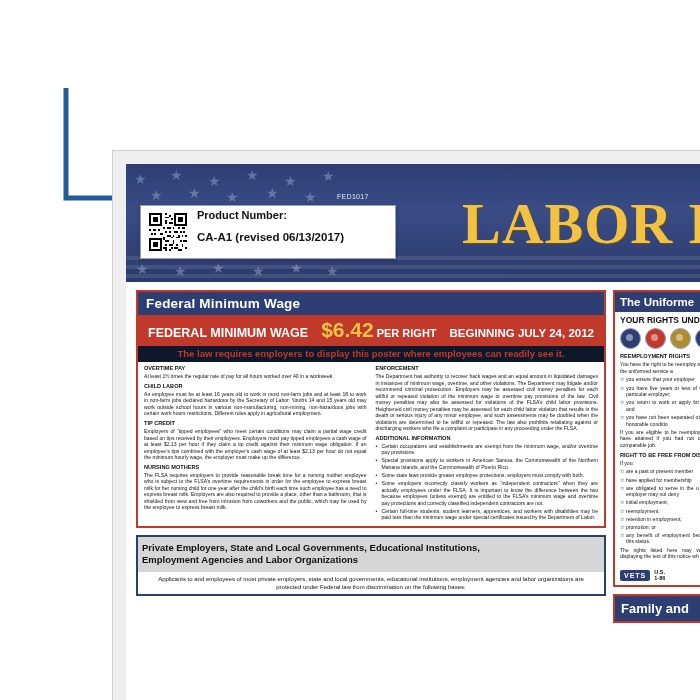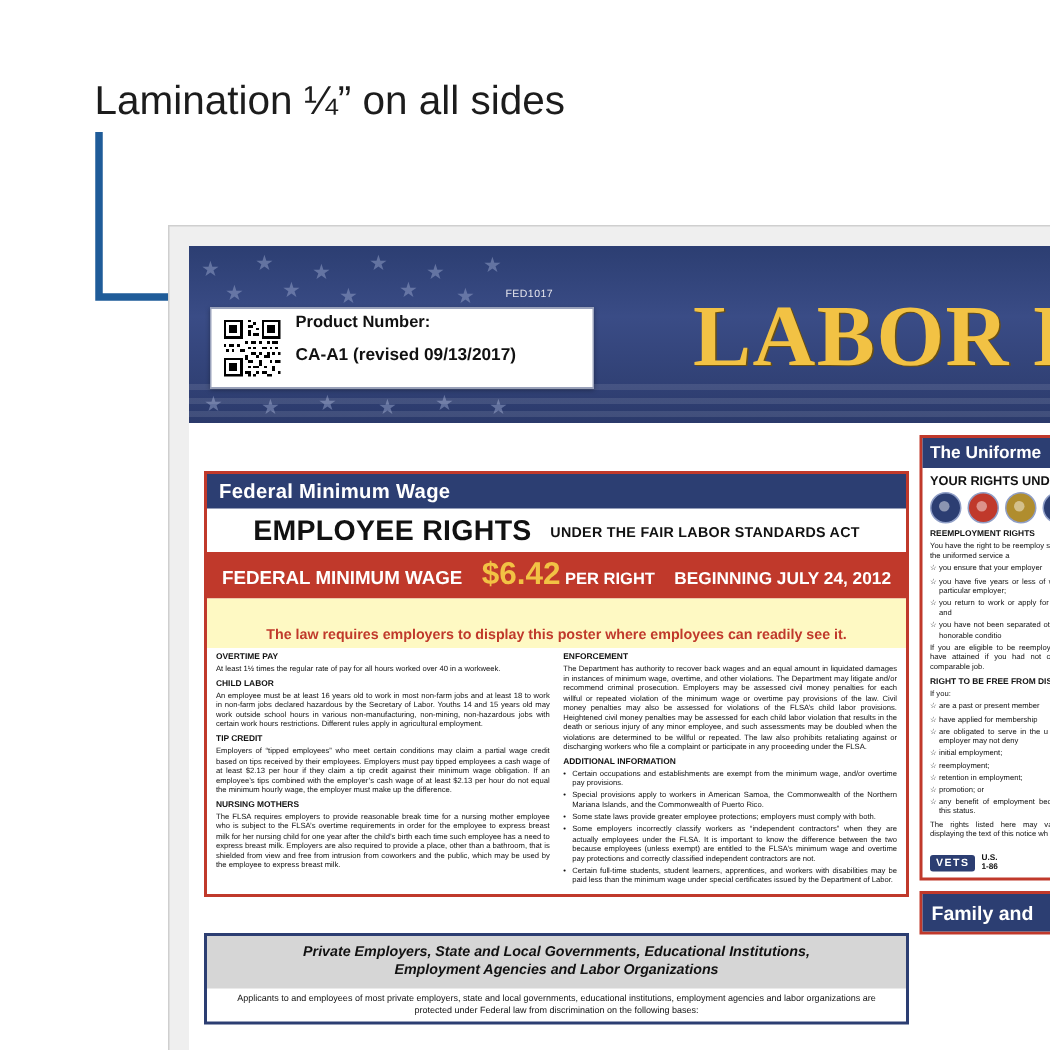--- a/index.html
+++ b/index.html
@@ -171,21 +171,20 @@
     position: absolute;
     left: 487px;
     top: 126px;
     width: 113px;
   }
 
   .panel {
     border: 2px solid #c0392b;
     background: #fff;
     margin-bottom: 7px;
-    margin-top: 24px;
   }
   .panel.blue { border-color: #2c3e72; }
 
   .panel-head {
     background: #2c3e72;
     color: #fff;
     font-size: 13.5px;
     font-weight: bold;
     padding: 4px 8px 4px 8px;
     letter-spacing: .2px;
@@ -219,26 +218,26 @@
     align-items: baseline;
     justify-content: space-between;
     padding: 3px 10px 4px 10px;
   }
   .red-band .rb-left { font-size: 12.5px; font-weight: bold; }
   .red-band .rb-amount { font-size: 21px; font-weight: bold; color: #f2c244; }
   .red-band .rb-per { font-size: 11px; font-weight: bold; margin-left: 3px; }
   .red-band .rb-right { font-size: 11.5px; font-weight: bold; }
 
   .notice-line {
-    background: #fef9c3;
+    background: #0f172a;
     color: #c0392b;
     font-size: 9.5px;
     font-weight: bold;
     text-align: center;
-    padding: 19px 0 3px 0;
+    padding: 2px 0 3px 0;
   }
 
   .two-col {
     display: flex;
     padding: 3px 6px 4px 6px;
     gap: 9px;
     background: #fff;
   }
   .two-col .c {
     flex: 1;
@@ -323,27 +322,26 @@
   
   .eeo-head {
     background: #2c3e72;
     color: #fff;
     font-size: 14px;
     font-weight: bold;
     padding: 5px 8px;
   }
   .eeo-sub {
     background: #d6d6d6;
-    text-align: center;
+    text-align: left;
     padding: 5px 4px;
     font-size: 9.5px;
     font-weight: bold;
     color: #111;
     line-height: 1.3;
-    font-style: italic;
   }
   .eeo-body {
     font-size: 6px;
     text-align: center;
     padding: 4px 8px 3px 8px;
     line-height: 1.3;
     color: #111;
   }
 
   
@@ -392,21 +390,20 @@
     background: #2c3e72; color: #fff;
     font-size: 13px; font-weight: bold;
     padding: 5px 6px;
   }
 </style>
 </head>
 <body>
 
 <div id="root">
 
-  <div class="annotation-text">Lamination ¼” on all sides</div>
   <svg class="annotation-arrow" viewBox="0 0 140 145">
     <polyline points="4,2 4,112 108,112" fill="none" stroke="#1f5c99" stroke-width="5"></polyline>
     <polygon points="104,100 132,112 104,124" fill="#1f5c99"></polygon>
   </svg>
 
   <div class="poster-shadow"></div>
   <div class="poster-lamination"></div>
 
   <div class="poster-inner">
 
@@ -487,34 +484,30 @@
             <rect x="8" y="19" width="2" height="1"></rect>
               <rect x="12" y="19" width="1" height="1"></rect>
               <rect x="14" y="19" width="2" height="1"></rect>
             <rect x="20" y="19" width="1" height="1"></rect>
             <rect x="9" y="20" width="1" height="1"></rect>
               <rect x="11" y="20" width="1" height="1"></rect>
               <rect x="16" y="20" width="2" height="1"></rect>
           </g>
         </svg>
         <div class="product-label">Product Number:</div>
-        <div class="product-value">CA-A1 (revised 09/13/2017)</div>
+        <div class="product-value">CA-A1 (revised 06/13/2017)</div>
         <div class="fed-code">FED1017</div>
       </div>
     </div>
 
     <div class="col-left">
 
       <div class="panel">
         <div class="panel-head">Federal Minimum Wage</div>
 
-        <div class="er-band">
-          <span class="er-title">EMPLOYEE RIGHTS</span>
-          <span class="er-sub">UNDER THE FAIR LABOR STANDARDS ACT</span>
-        </div>
 
         <div class="red-band">
           <span class="rb-left">FEDERAL MINIMUM WAGE</span>
           <span>
             <span class="rb-amount">$6.42</span><span class="rb-per">PER RIGHT</span>
           </span>
           <span class="rb-right">BEGINNING JULY 24, 2012</span>
         </div>
 
         <div class="notice-line">The law requires employers to display this poster where employees can readily see it.</div>

